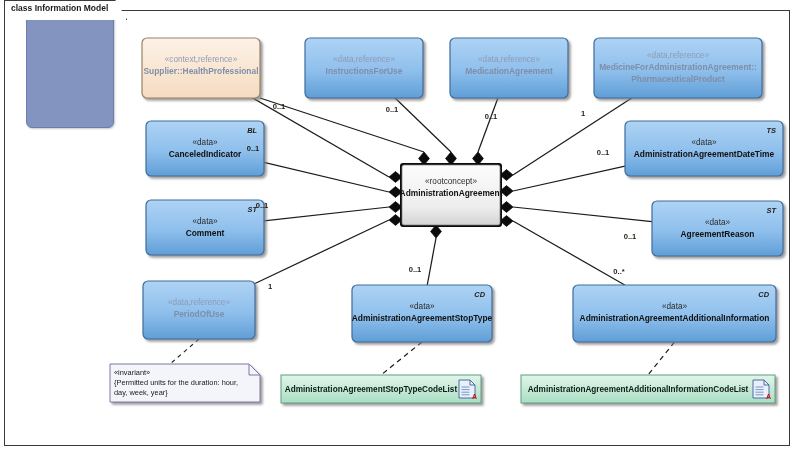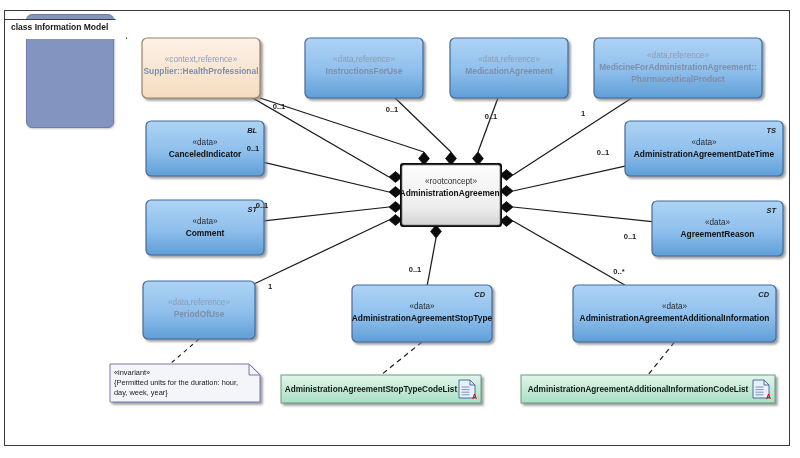--- a/index.html
+++ b/index.html
@@ -1,21 +1,21 @@
 <!DOCTYPE html>
 <html><head>
 <meta charset="utf-8">
 <style>
   html,body{margin:0;padding:0;background:#ffffff;}
   body{font-family:"Liberation Sans",sans-serif;}
   #stage{position:relative;width:800px;height:458px;background:#ffffff;overflow:hidden;}
   #frame{position:absolute;left:4px;top:10px;width:786px;height:436px;border:1.5px solid #3a3a3a;background:#ffffff;box-sizing:border-box;}
   #title-tab{position:absolute;left:4px;top:0px;height:20px;padding:2px 18px 0 6px;font-size:8.5px;font-weight:bold;color:#1a1a1a;
              background:#ffffff;border:1.5px solid #3a3a3a;border-bottom:none;box-sizing:border-box;white-space:nowrap;z-index:6;
-             clip-path:polygon(0 0, calc(100% - 12px) 0, 100% 100%, 0 100%);margin-top:19px;}
+             clip-path:polygon(0 0, calc(100% - 12px) 0, 100% 100%, 0 100%);}
   svg#diagram{position:absolute;left:0;top:0;width:800px;height:458px;}
   .lbl{font-family:"Liberation Sans",sans-serif;}
   .stereo{font-size:8.2px;fill:#2b2b2b;}
   .stereo-ghost{font-size:8.2px;fill:#8d9bb5;}
   .cname{font-size:8.4px;font-weight:bold;fill:#111111;}
   .cname-ghost{font-size:8.4px;font-weight:bold;fill:#7f8ea9;}
   .corner{font-size:7.4px;font-style:italic;font-weight:bold;fill:#1b1b1b;}
   .mult{font-size:7.6px;font-weight:bold;fill:#241c14;}
   .notetxt{font-size:7.4px;fill:#17171b;}
   .legend-title{font-size:11px;font-weight:bold;fill:#14306b;}

